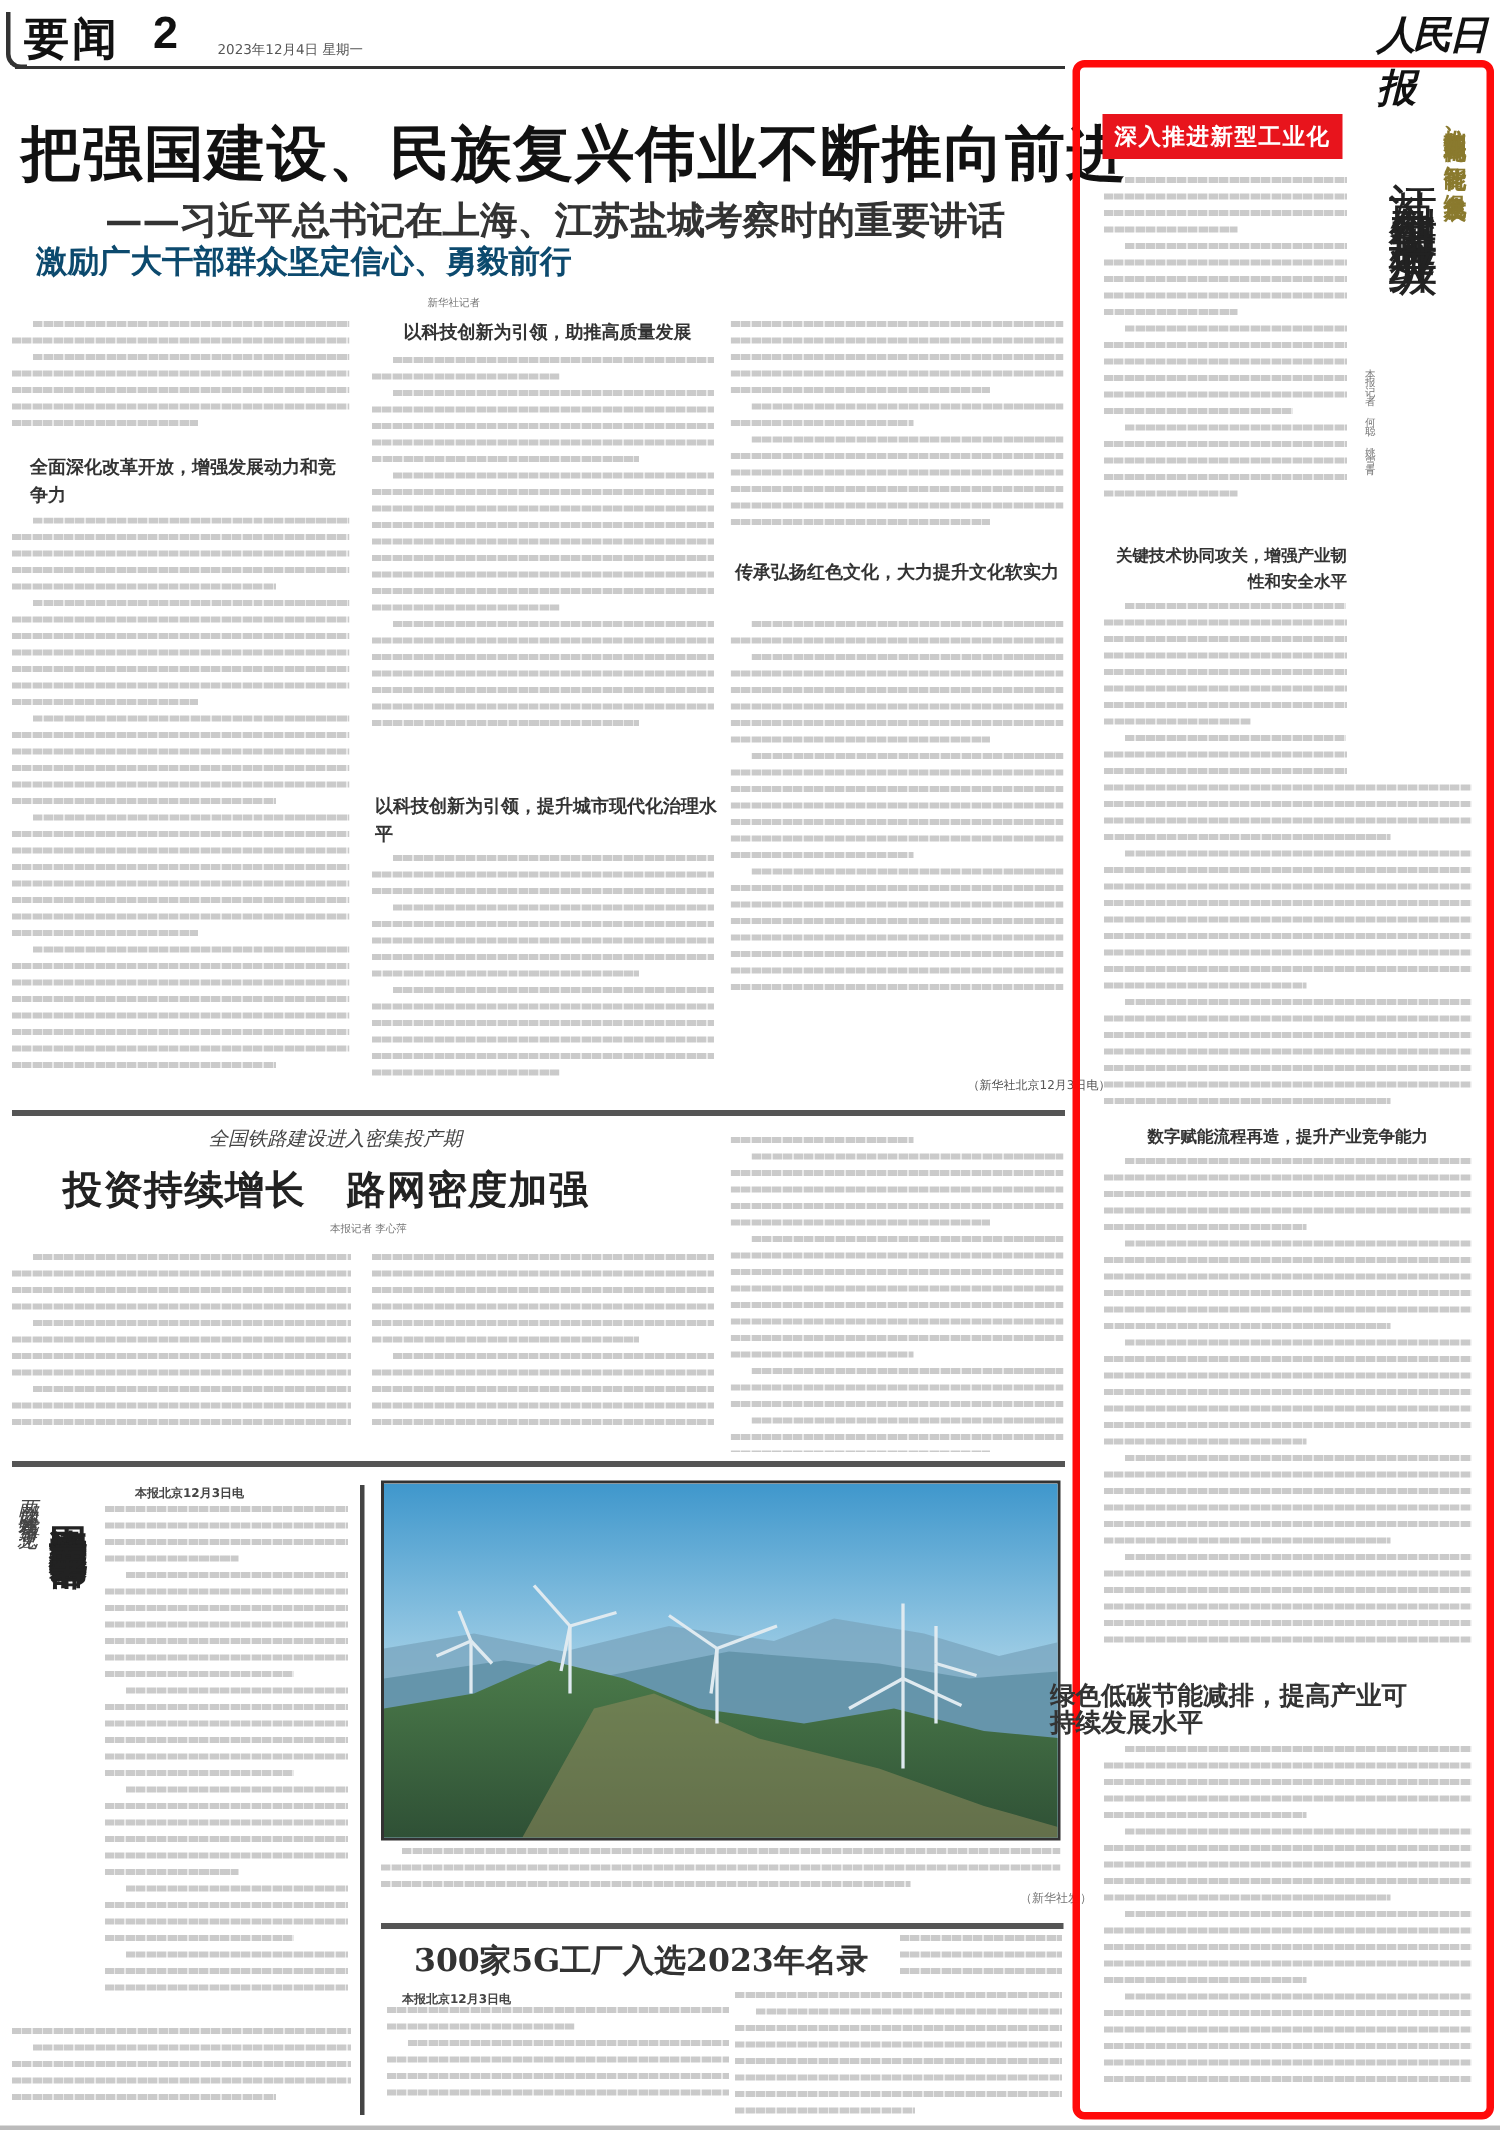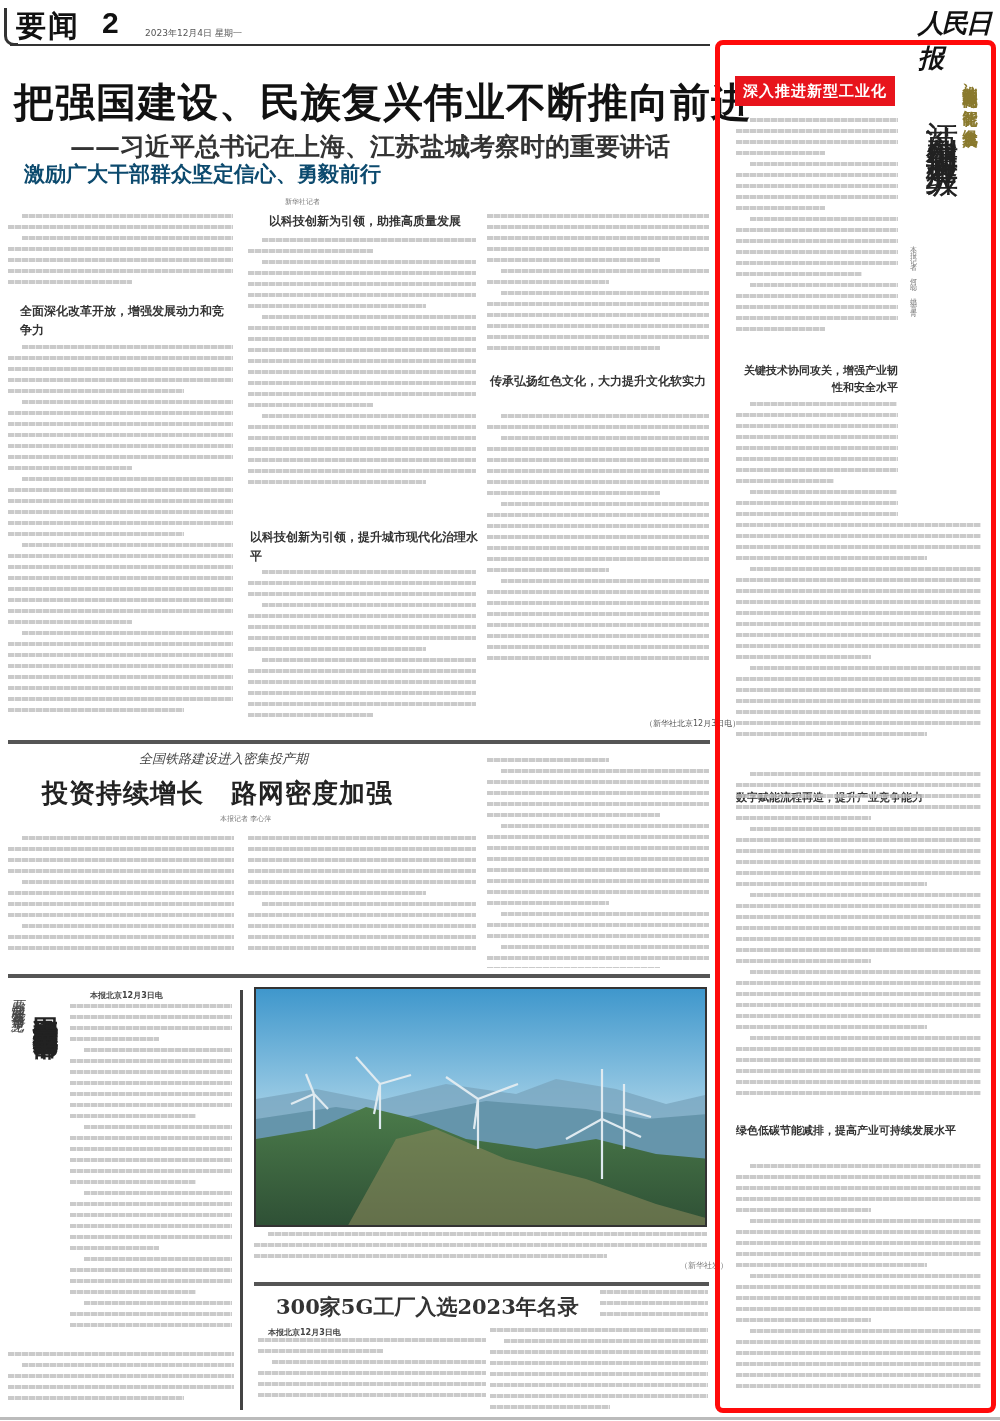--- a/index.html
+++ b/index.html
@@ -437,21 +437,21 @@
     <div class="line"></div>
     <div class="line short"></div>
   <div class="line indent"></div>
     <div class="line"></div>
     <div class="line"></div>
     <div class="line"></div>
     <div class="line"></div>
     <div class="line"></div>
     <div class="line mid"></div>
 </div>
-<div class="subhead" style="left:736px;top:748px;width:245px;font-size:11px;text-align:left;margin-top:40px;">数字赋能流程再造，提升产业竞争能力</div>
+<div class="subhead" style="left:736px;top:748px;width:245px;font-size:11px;text-align:center;">数字赋能流程再造，提升产业竞争能力</div>
 <div class="textcol" style="left:736px;top:772px;width:245px;height:340px;">
   <div class="line indent"></div>
     <div class="line"></div>
     <div class="line"></div>
     <div class="line"></div>
     <div class="line short"></div>
   <div class="line indent"></div>
     <div class="line"></div>
     <div class="line"></div>
     <div class="line"></div>
@@ -470,21 +470,21 @@
     <div class="line"></div>
     <div class="line"></div>
     <div class="line mid"></div>
   <div class="line indent"></div>
     <div class="line"></div>
     <div class="line"></div>
     <div class="line"></div>
     <div class="line"></div>
     <div class="line"></div>
 </div>
-<div class="subhead" style="left:736px;top:1122px;width:245px;font-size:11px;line-height:18px;">绿色低碳节能减排，提高产业可持续发展水平</div>
+<div class="subhead" style="left:700px;top:1122px;width:245px;font-size:17px;line-height:18px;">绿色低碳节能减排，提高产业可持续发展水平</div>
 <div class="textcol" style="left:736px;top:1164px;width:245px;height:240px;">
   <div class="line indent"></div>
     <div class="line"></div>
     <div class="line"></div>
     <div class="line"></div>
     <div class="line short"></div>
   <div class="line indent"></div>
     <div class="line"></div>
     <div class="line"></div>
     <div class="line"></div>

